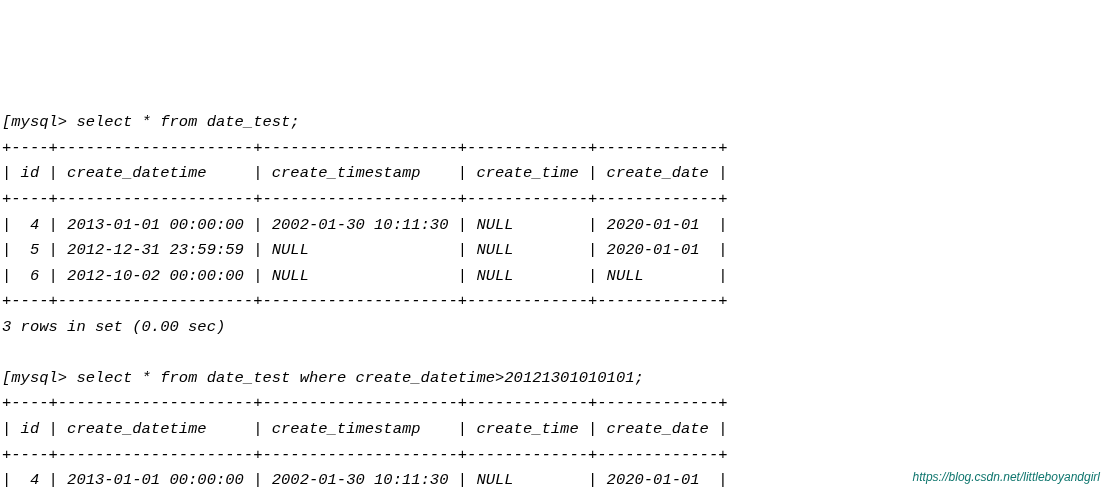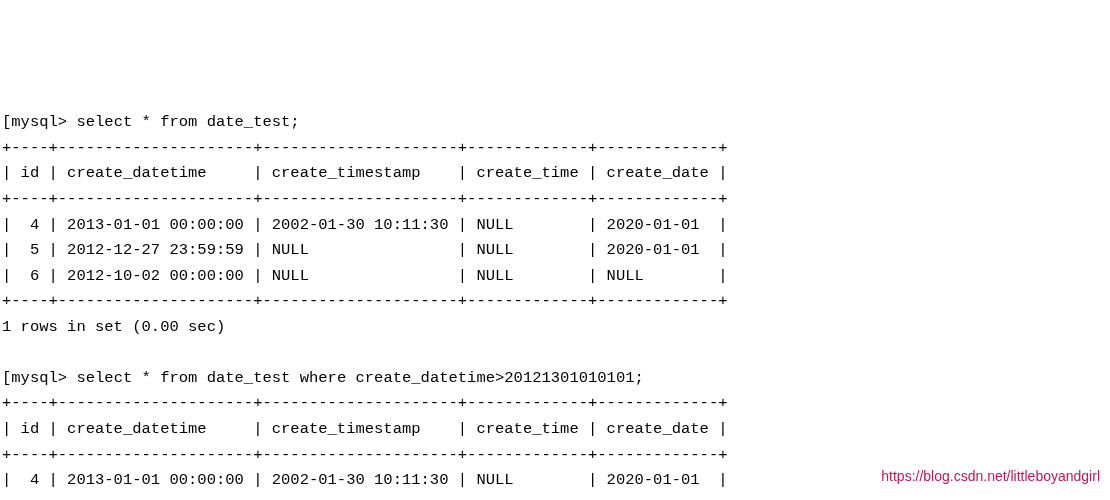--- a/index.html
+++ b/index.html
@@ -1,52 +1,52 @@
 <!DOCTYPE html>
 <html><head>
 <meta charset="utf-8">
 <style>
-  * { margin: 0; padding: 0; box-sizing: border-box; }
+  * { margin: 0; padding: 0; box-sizing: border-box; font-style: italic; }
   body {
     background: #ffffff;
     font-family: "Menlo", "Consolas", "Courier New", monospace;
     font-size: 15.5px;
     line-height: 1.65;
     color: #000000;
     padding: 8px 2px;
     white-space: pre;
     width: 1110px;
     height: 500px;
     overflow: hidden;
     position: relative;
   }
   .watermark {
     position: absolute;
     bottom: 12px;
     right: 10px;
     font-family: Arial, sans-serif;
-    font-size: 14px;
-    color: #be185d;
+    font-size: 12px;
+    color: #0f766e;
     white-space: normal;
   }
 </style>
 </head>
 <body>
 
 
 
 <span><span>[</span><span>mysql&gt; </span><span>select * from date_test;</span></span>
 <span>+----+---------------------+---------------------+-------------+-------------+</span>
 <span>| id | create_datetime     | create_timestamp    | create_time | create_date |</span>
 <span>+----+---------------------+---------------------+-------------+-------------+</span>
 <span>|  4 | 2013-01-01 00:00:00 | 2002-01-30 10:11:30 | NULL        | 2020-01-01  |</span>
-<span>|  5 | 2012-12-27 23:59:59 | NULL                | NULL        | 2020-01-01  |</span>
+<span>|  5 | 2012-12-31 23:59:59 | NULL                | NULL        | 2020-01-01  |</span>
 <span>|  6 | 2012-10-02 00:00:00 | NULL                | NULL        | NULL        |</span>
 <span>+----+---------------------+---------------------+-------------+-------------+</span>
-<span>1 rows in set (0.00 sec)</span>
+<span>3 rows in set (0.00 sec)</span>
 
 <span><span>[</span><span>mysql&gt; </span><span>select * from date_test where create_datetime&gt;20121301010101;</span></span>
 <span>+----+---------------------+---------------------+-------------+-------------+</span>
 <span>| id | create_datetime     | create_timestamp    | create_time | create_date |</span>
 <span>+----+---------------------+---------------------+-------------+-------------+</span>
 <span>|  4 | 2013-01-01 00:00:00 | 2002-01-30 10:11:30 | NULL        | 2020-01-01  |</span>
 <span>+----+---------------------+---------------------+-------------+-------------+</span>
 
 
 

